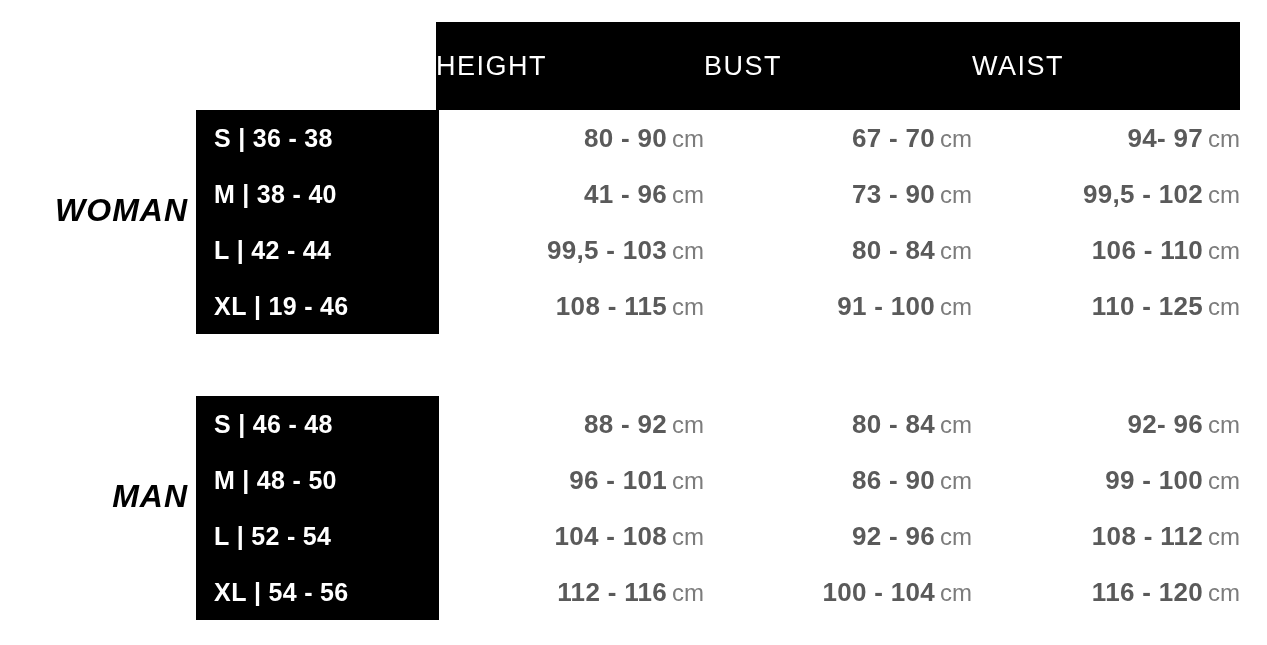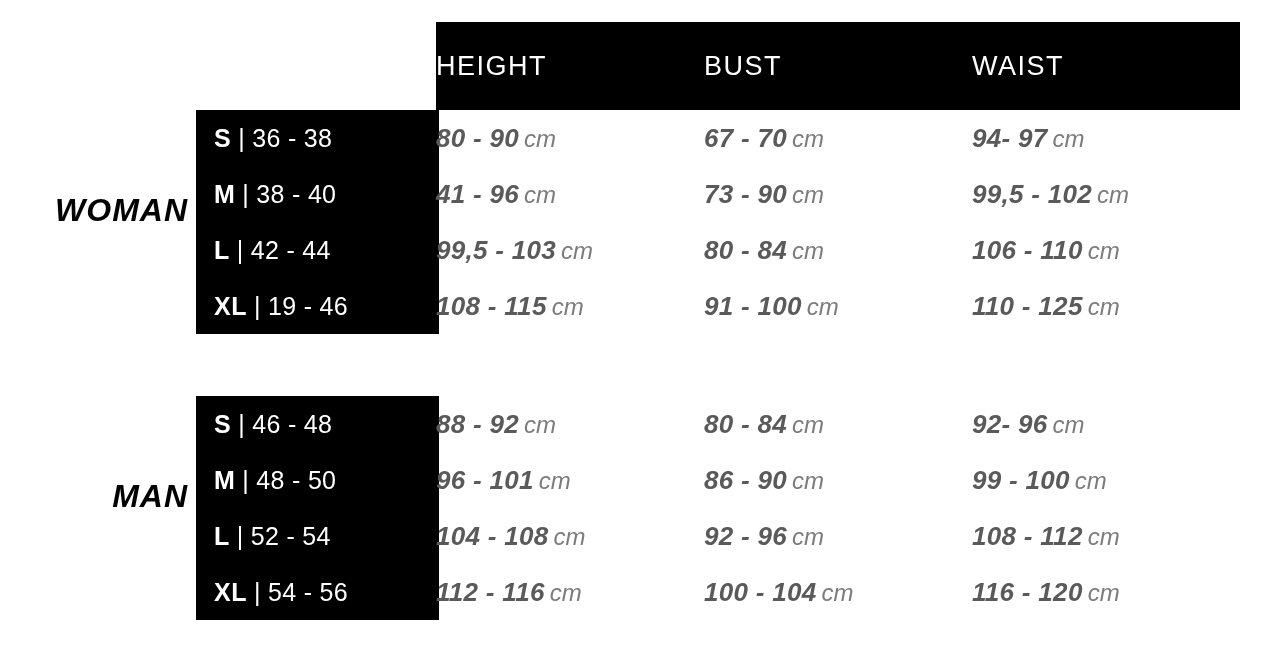--- a/index.html
+++ b/index.html
@@ -66,21 +66,21 @@
     box-sizing: border-box;
     color: #ffffff;
     white-space: nowrap;
   }
   .size-letter {
     font-weight: bold;
     font-size: 25px;
     letter-spacing: 0.5px;
   }
   .size-range {
-    font-weight: 400;
+    font-weight: 700;
     font-size: 25px;
     margin-left: 7px;
     letter-spacing: 0.3px;
   }
 
   
   .group-label {
     position: absolute;
     font-style: italic;
     font-weight: bold;
@@ -108,23 +108,22 @@
   .measure-grid.woman { top: 110px; }
   .measure-grid.man   { top: 396px; }
 
   .measure-row {
     display: flex;
     height: 56px;
     align-items: center;
   }
   .measure-cell {
     flex: 1 1 0;
-    text-align: left;
+    text-align: right;
     white-space: nowrap;
-    font-style: italic;
   }
   .val {
     font-weight: bold;
     font-size: 26px;
     color: #5a5a5a;
     letter-spacing: 0.3px;
   }
   .unit {
     font-weight: 400;
     font-size: 24px;

